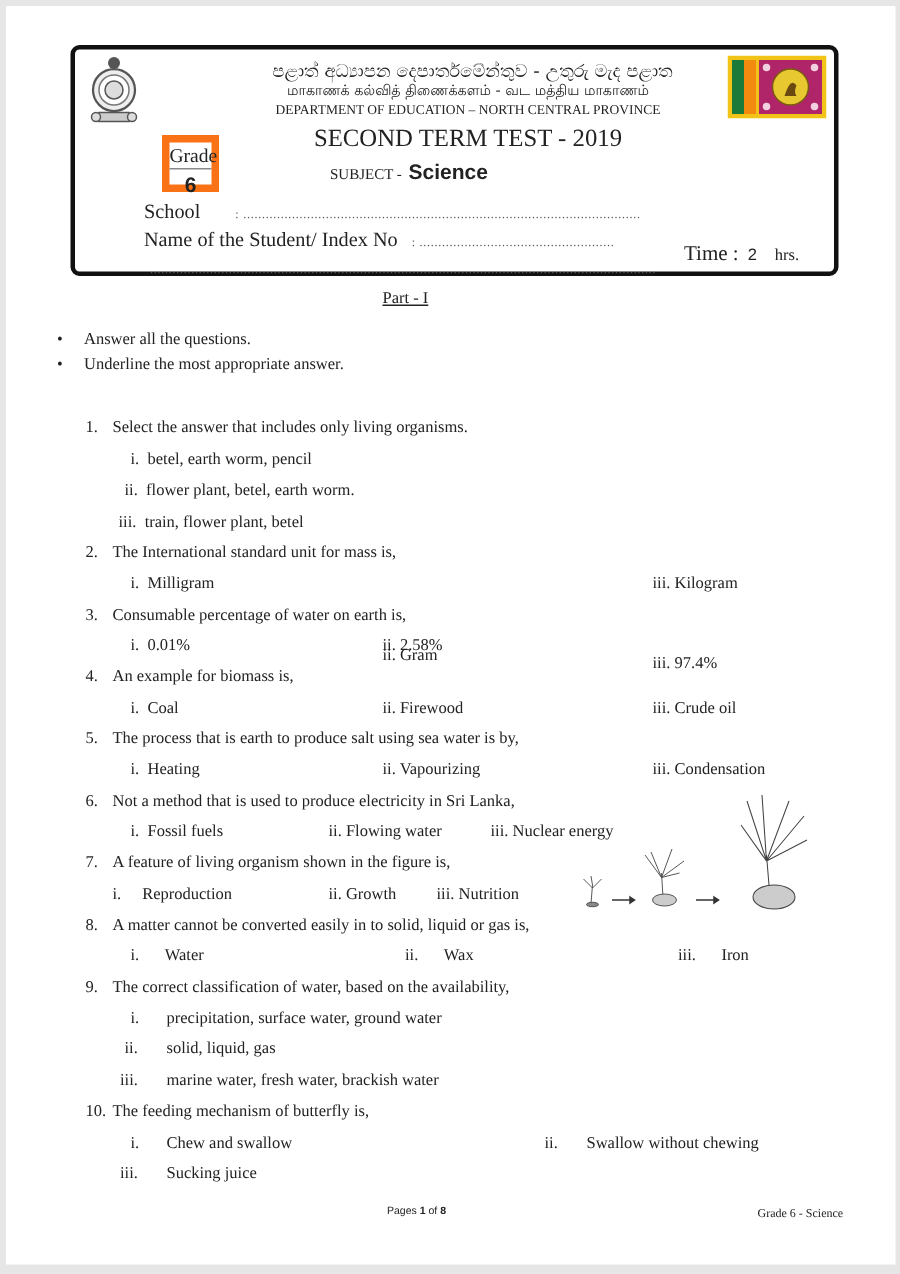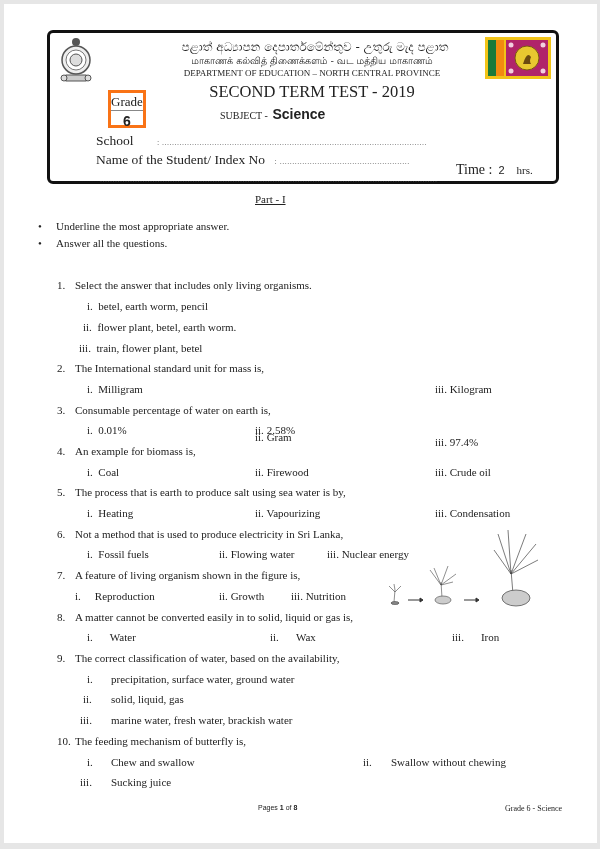--- a/index.html
+++ b/index.html
@@ -17,21 +17,21 @@
   .emblem { position:absolute; left:58px; top:36px; width:36px; height:52px; }
   .flag { position:absolute; left:485px; top:37px; width:66px; height:42px; }
   .hdr-line { position:absolute; left:0; width:600px; text-align:center; white-space:nowrap; }
   .sinhala { top:40px; font-family:"DejaVu Sans", sans-serif; font-size:12px; left:15px; }
   .tamil { top:55px; font-family:"DejaVu Sans", sans-serif; font-size:9.5px; left:12px; }
   .dept { top:68px; font-size:9px; left:12px; letter-spacing:0; }
   .term { top:82px; font-size:16.5px; left:12px; }
   .subject { position:absolute; left:220px; top:106px; font-size:10px; }
   .subject b { font-family:"Liberation Sans", sans-serif; font-size:14px; font-weight:bold; margin-left:2px; }
   .grade-box {
-    position:absolute; left:108px; top:90px; width:38px; height:38px; border:3px solid #f97316;
+    position:absolute; left:108px; top:90px; width:38px; height:38px; border:5px solid #f97316;
     box-sizing:border-box; text-align:center;
   }
   .grade-label { font-size:13px; line-height:17px; border-bottom:1px solid #888; }
   .grade-val { font-family:"Liberation Sans", sans-serif; font-weight:bold; font-size:14px; line-height:20px; }
   .field { position:absolute; left:96px; font-size:13.5px; white-space:nowrap; }
   .dots { font-size:8px; letter-spacing:0.5px; color:#555; }
   .time { position:absolute; left:456px; top:162px; font-size:14px; }
   .time .v { font-family:"Liberation Sans", sans-serif; font-size:11px; margin:0 12px 0 6px; }
   .time .h { font-size:11px; }
   .part { position:absolute; left:255px; top:193px; font-size:11px; text-decoration:underline; }
@@ -101,22 +101,22 @@
   <span class="dots">.......................................................................................................................................</span>
 </div>
 
 <div class="time">
   <span>Time :</span><span class="v">2</span><span class="h">hrs.</span>
 </div>
 
 <div class="part">Part - I</div>
 
 <div class="bullets">
+  <div><span class="dot">•</span><span>Answer all the questions.</span></div>
   <div><span class="dot">•</span><span>Underline the most appropriate answer.</span></div>
-  <div><span class="dot">•</span><span>Answer all the questions.</span></div>
 </div>
 
 <div class="q" style="top:279px;"><span class="n">1.</span><span>Select the answer that includes only living organisms.</span></div>
 <div class="opt" style="top:300px; left:87px;"><span>i.</span>&nbsp;&nbsp;<span>betel, earth worm, pencil</span></div>
 <div class="opt" style="top:321px; left:83px;"><span>ii.</span>&nbsp;&nbsp;<span>flower plant, betel, earth worm.</span></div>
 <div class="opt" style="top:342px; left:79px;"><span>iii.</span>&nbsp;&nbsp;<span>train, flower plant, betel</span></div>
 
 <div class="q" style="top:362px;"><span class="n">2.</span><span>The International standard unit for mass is,</span></div>
 <div class="opt" style="top:383px; left:87px;"><span>i.</span>&nbsp;&nbsp;<span>Milligram</span></div>
 <div class="opt" style="top:383px; left:255px;margin-top:48px;"><span>ii.</span> <span>Gram</span></div>

